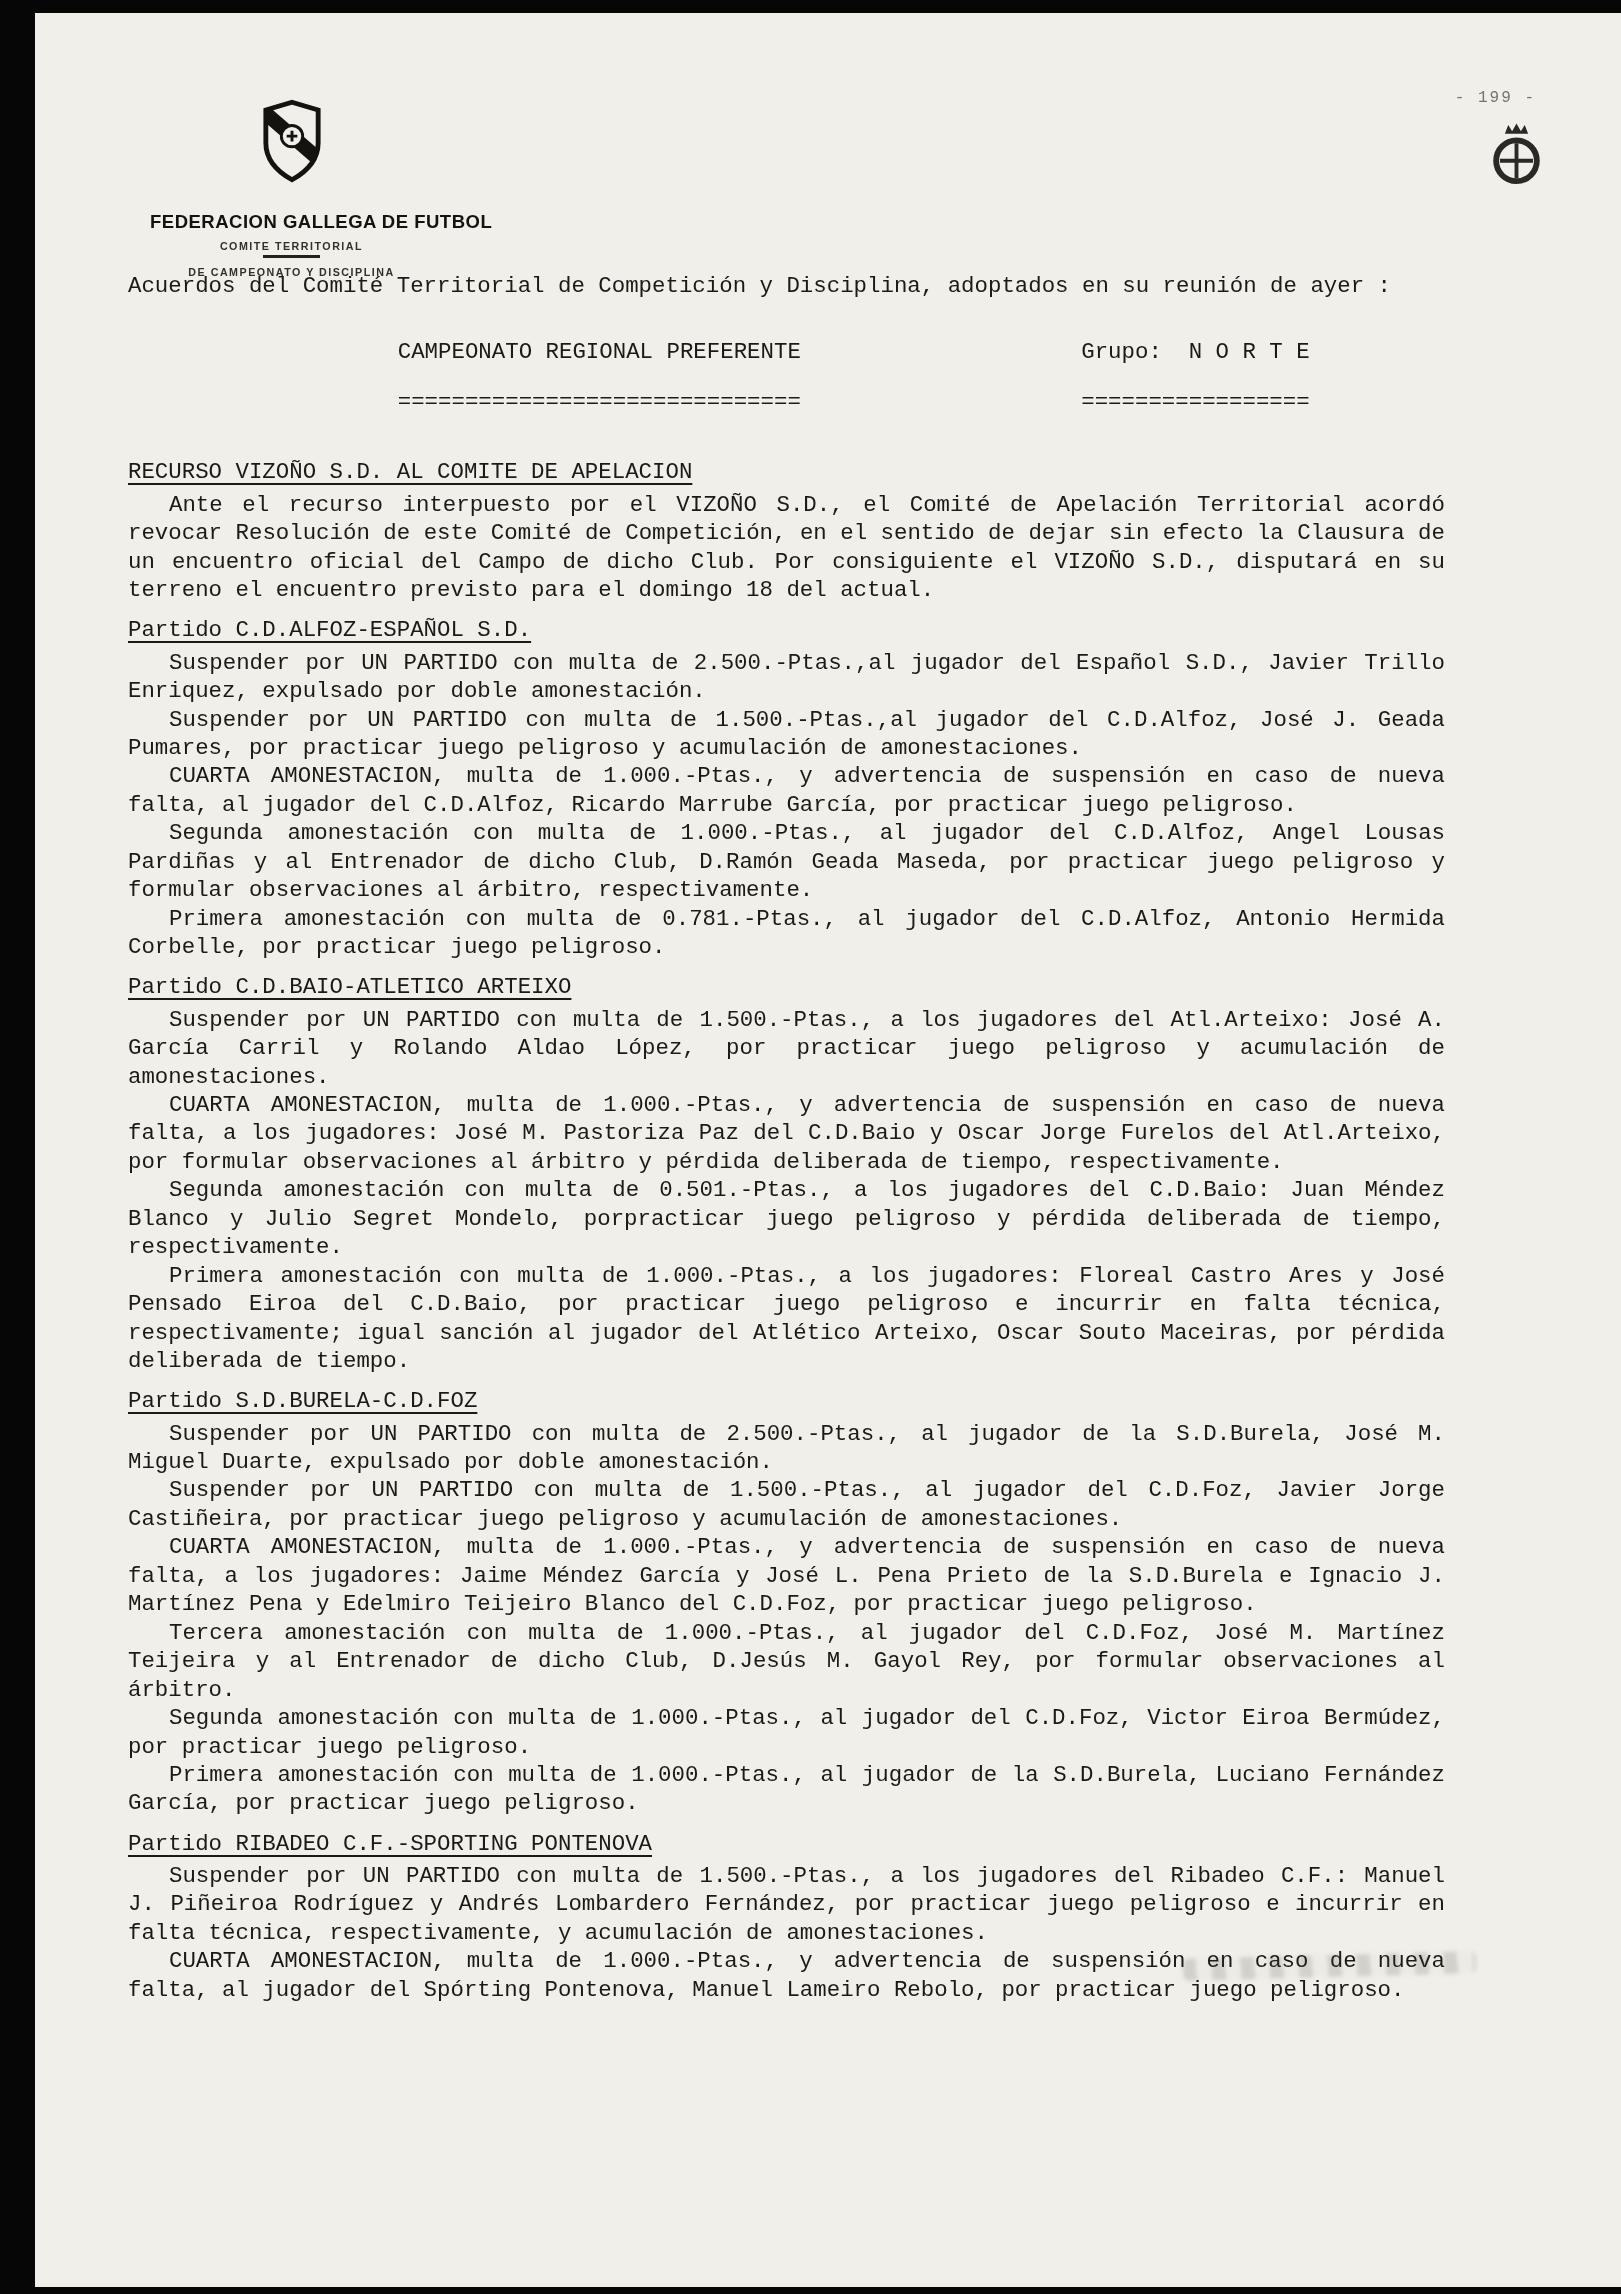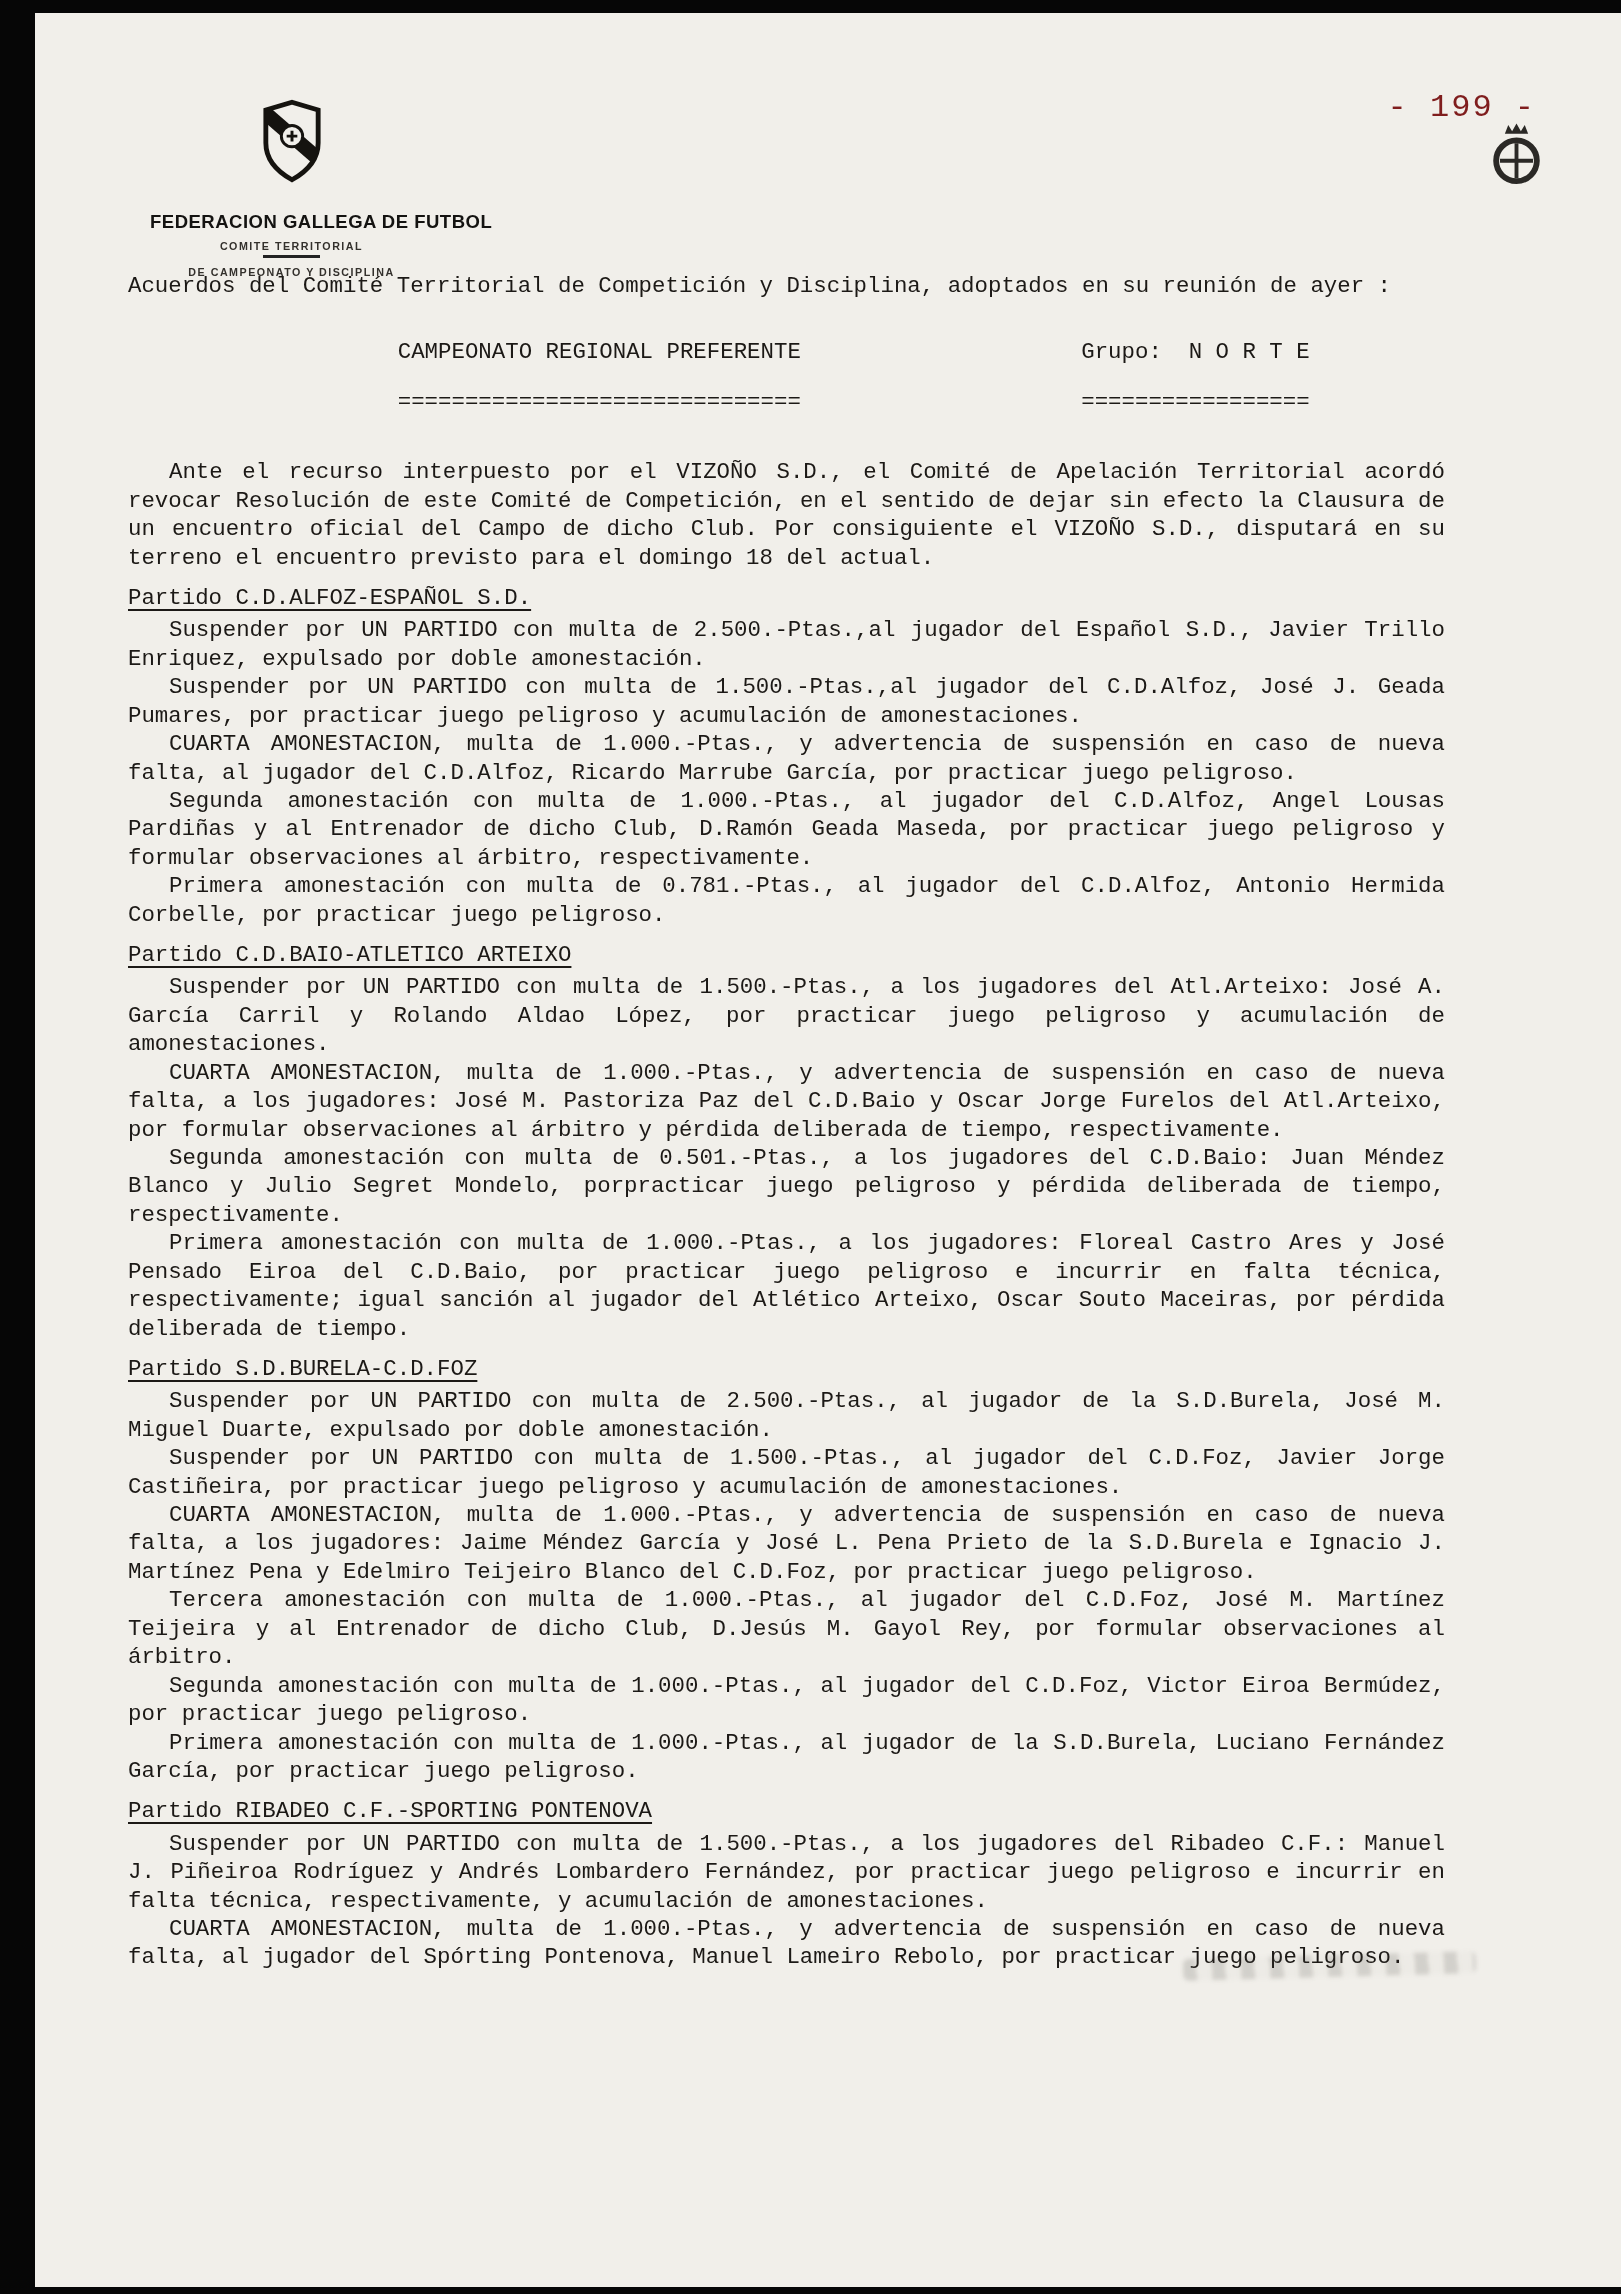--- a/index.html
+++ b/index.html
@@ -17,23 +17,23 @@
     position:absolute;
     left:35px; top:12.7px;
     width:1587px; height:2274px;
     background:#f1efea;
     color:#1c1916;
   }
 
   .pagenum {
     position:absolute;
     top:76px; right:86px;
-    font-size:32px;
+    font-size:16px;
     letter-spacing:2px;
-    color:#7f1d1d;
+    color:#737373;
   }
 
   .org-block {
     position:absolute;
     left:115px; top:86px;
     width:283px;
     text-align:center;
     font-family:"Liberation Sans",sans-serif;
     color:#141311;
   }
@@ -154,20 +154,21 @@
           <span class="rule-line">==============================</span>
         </div>
         <div class="title-block grupo-block">
           <span>Grupo:  N O R T E</span><br>
           <span class="rule-line">=================</span>
         </div>
       </div>
 
       <div>
           <section class="section">
+            <h3 class="section-title">RECURSO VIZOÑO S.D. AL COMITE DE APELACION</h3>
             <p class="para">Ante el recurso interpuesto por el VIZOÑO S.D., el Comité de Apelación Territorial acordó revocar Resolución de este Comité de Competición, en el sentido de dejar sin efecto la Clausura de un encuentro oficial del Campo de dicho Club. Por consiguiente el VIZOÑO S.D., disputará en su terreno el encuentro previsto para el domingo 18 del actual.</p>
           </section>
           <section class="section">
             <h3 class="section-title">Partido C.D.ALFOZ-ESPAÑOL S.D.</h3>
             <p class="para">Suspender por UN PARTIDO con multa de 2.500.-Ptas.,al jugador del Español S.D., Javier Trillo Enriquez, expulsado por doble amonestación.</p>
             <p class="para">Suspender por UN PARTIDO con multa de 1.500.-Ptas.,al jugador del C.D.Alfoz, José J. Geada Pumares, por practicar juego peligroso y acumulación de amonestaciones.</p>
             <p class="para">CUARTA AMONESTACION, multa de 1.000.-Ptas., y advertencia de suspensión en caso de nueva falta, al jugador del C.D.Alfoz, Ricardo Marrube García, por practicar juego peligroso.</p>
             <p class="para">Segunda amonestación con multa de 1.000.-Ptas., al jugador del C.D.Alfoz, Angel Lousas Pardiñas y al Entrenador de dicho Club, D.Ramón Geada Maseda, por practicar juego peligroso y formular observaciones al árbitro, respectivamente.</p>
             <p class="para">Primera amonestación con multa de 0.781.-Ptas., al jugador del C.D.Alfoz, Antonio Hermida Corbelle, por practicar juego peligroso.</p>
           </section>

